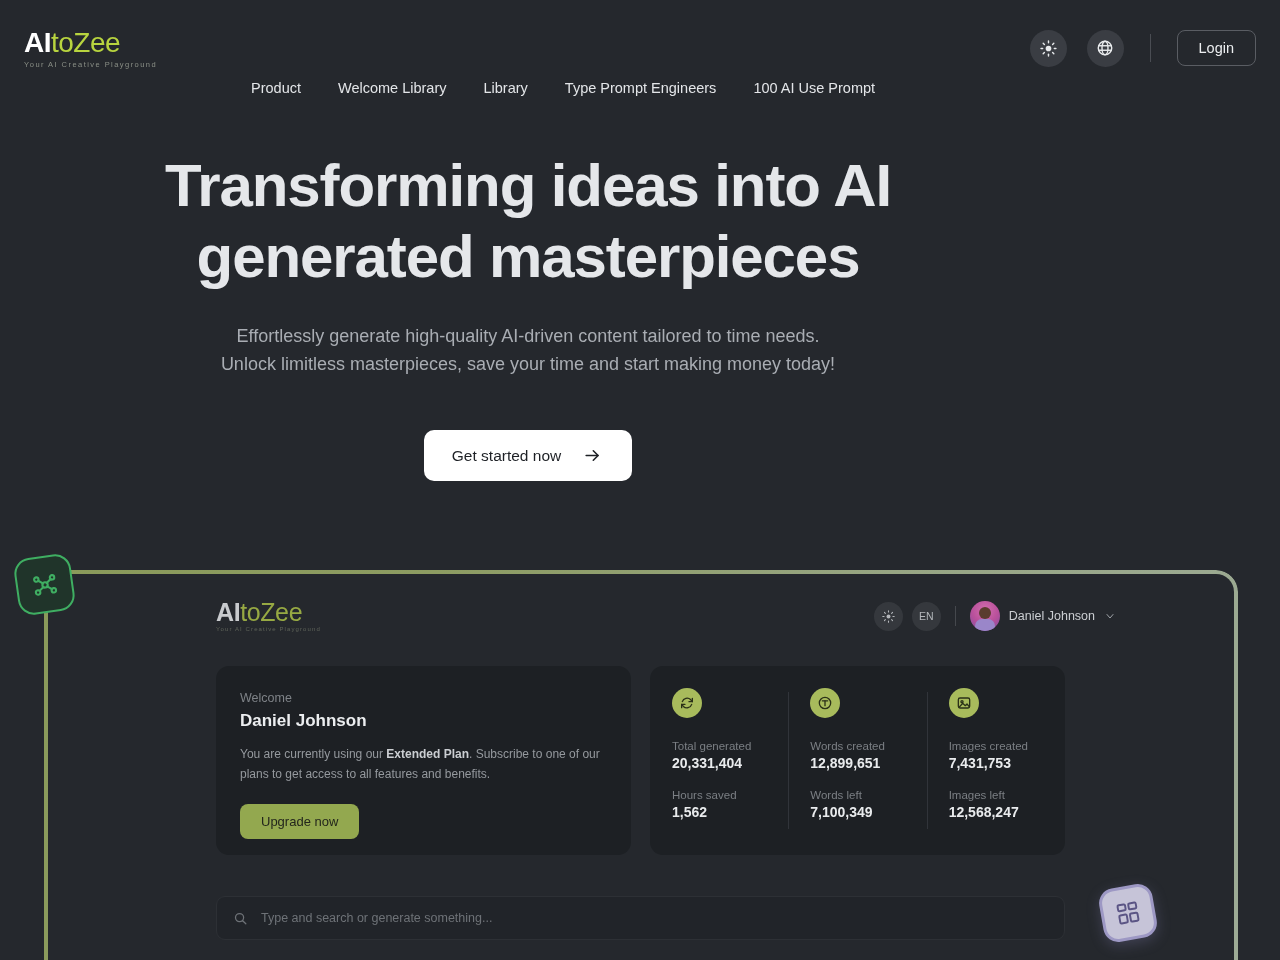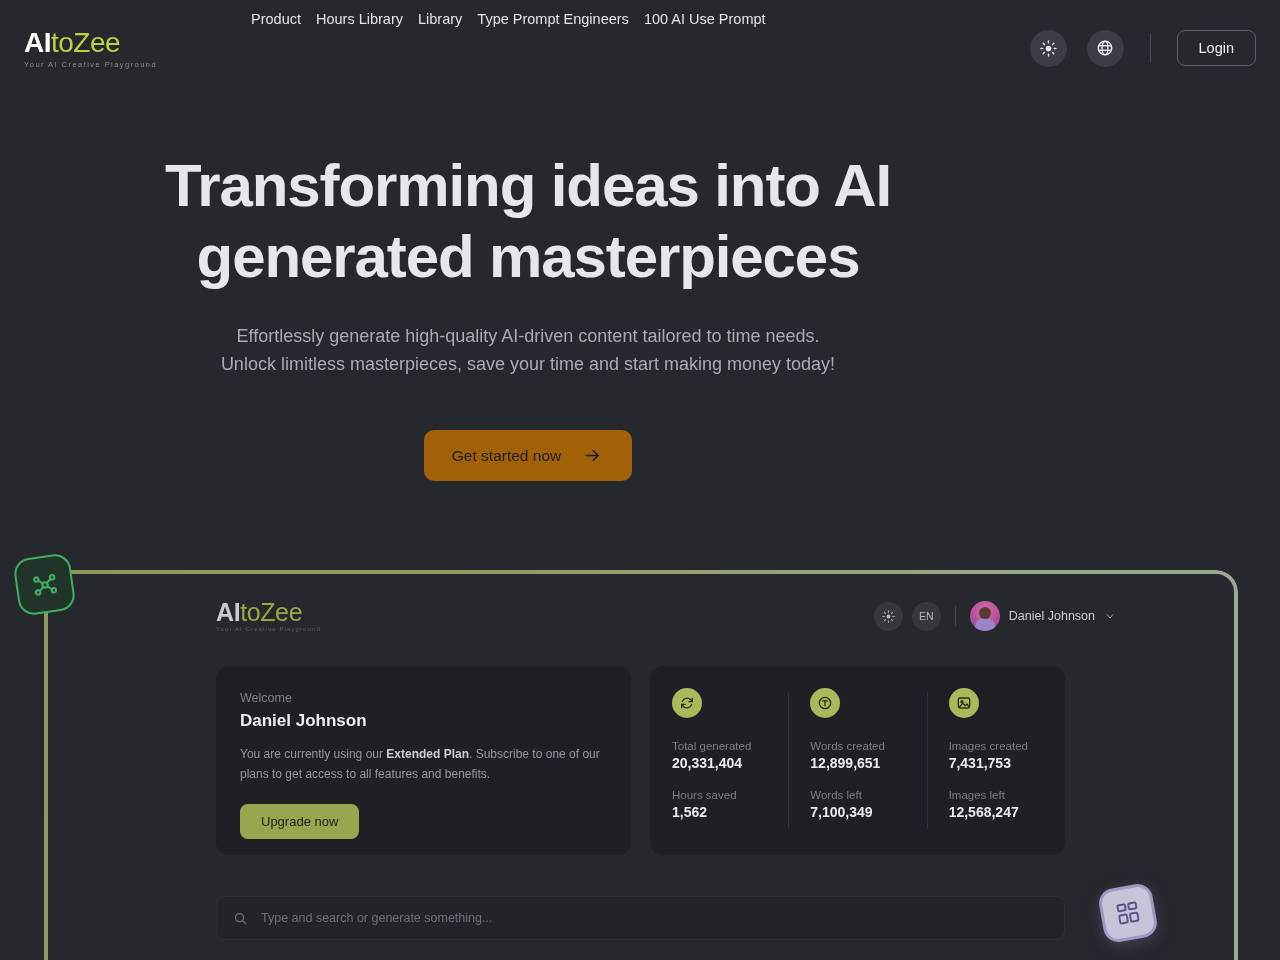--- a/index.html
+++ b/index.html
@@ -24,22 +24,22 @@
     font-size: 28px; font-weight: bold; line-height: 32px;
     letter-spacing: -0.5px; white-space: nowrap;
   }
   .logo-ai { color: #ffffff; }
   .logo-tozee { color: #b8d43f; font-weight: 400; }
   .logo-tag {
     font-size: 7.5px; color: #8a8f86; letter-spacing: 1.45px;
     margin-top: 1px; white-space: nowrap;
   }
   .nav-links {
-    position: absolute; left: 251px; top: 11px; height: 96px;
-    display: flex; align-items: flex-start; gap: 15px;
+    position: absolute; left: 251px; top: 0; height: 96px;
+    display: flex; align-items: flex-end; gap: 37px;
   }
   .nav-link {
     color: #e3e5e8; font-size: 14.5px; white-space: nowrap;
     cursor: pointer; text-decoration: none;
   }
   .nav-right {
     position: absolute; right: 24px; top: 0; height: 96px;
     display: flex; align-items: center; gap: 20px;
   }
   .icon-btn {
@@ -60,21 +60,21 @@
   .hero h1 {
     font-size: 60px; font-weight: bold; color: #e5e7ea;
     line-height: 71px; letter-spacing: -1.1px;
     max-width: 740px; margin: 0 auto;
   }
   .hero-sub {
     margin-top: 30px; font-size: 18px; color: #a9adb3; line-height: 28px;
   }
   .cta {
     margin-top: 52px; display: inline-flex; align-items: center; gap: 22px;
-    background: #a16207; color: #1d2025; border: none; border-radius: 10px;
+    background: #ffffff; color: #1d2025; border: none; border-radius: 10px;
     padding: 16px 30px 16px 28px; font-size: 15.5px; cursor: pointer;
     font-family: "Liberation Sans", sans-serif;
   }
   .frame-grad {
     position: absolute; left: 44px; top: 570px; width: 1194px; height: 420px;
     border-radius: 22px; padding: 4px;
     background: linear-gradient(105deg,#8a9a5a 0%,#8d9c62 30%,#97a583 65%,#9dab96 100%);
     -webkit-mask: linear-gradient(#fff 0 0) content-box, linear-gradient(#fff 0 0);
     -webkit-mask-composite: xor; mask-composite: exclude;
   }
@@ -177,21 +177,21 @@
 
 <div class="topnav">
 
   <div class="logo-wrap">
     <div class="logo-text"><span class="logo-ai">AI</span><span class="logo-tozee">toZee</span></div>
     <div class="logo-tag">Your AI Creative Playground</div>
   </div>
 
   <div class="nav-links">
     <a class="nav-link">Product</a>
-    <a class="nav-link">Hours Library</a>
+    <a class="nav-link">Welcome Library</a>
     <a class="nav-link">Library</a>
     <a class="nav-link">Type Prompt Engineers</a>
     <a class="nav-link">100 AI Use Prompt</a>
   </div>
 
   <div class="nav-right">
     <div class="icon-btn">
       <svg width="17" height="17" viewBox="0 0 24 24" fill="none" stroke="#e8eaec" stroke-width="2" stroke-linecap="round">
         <circle cx="12" cy="12" r="4" fill="#e8eaec" stroke="none"></circle>
         <line x1="12" y1="1.5" x2="12" y2="3.8"></line>

